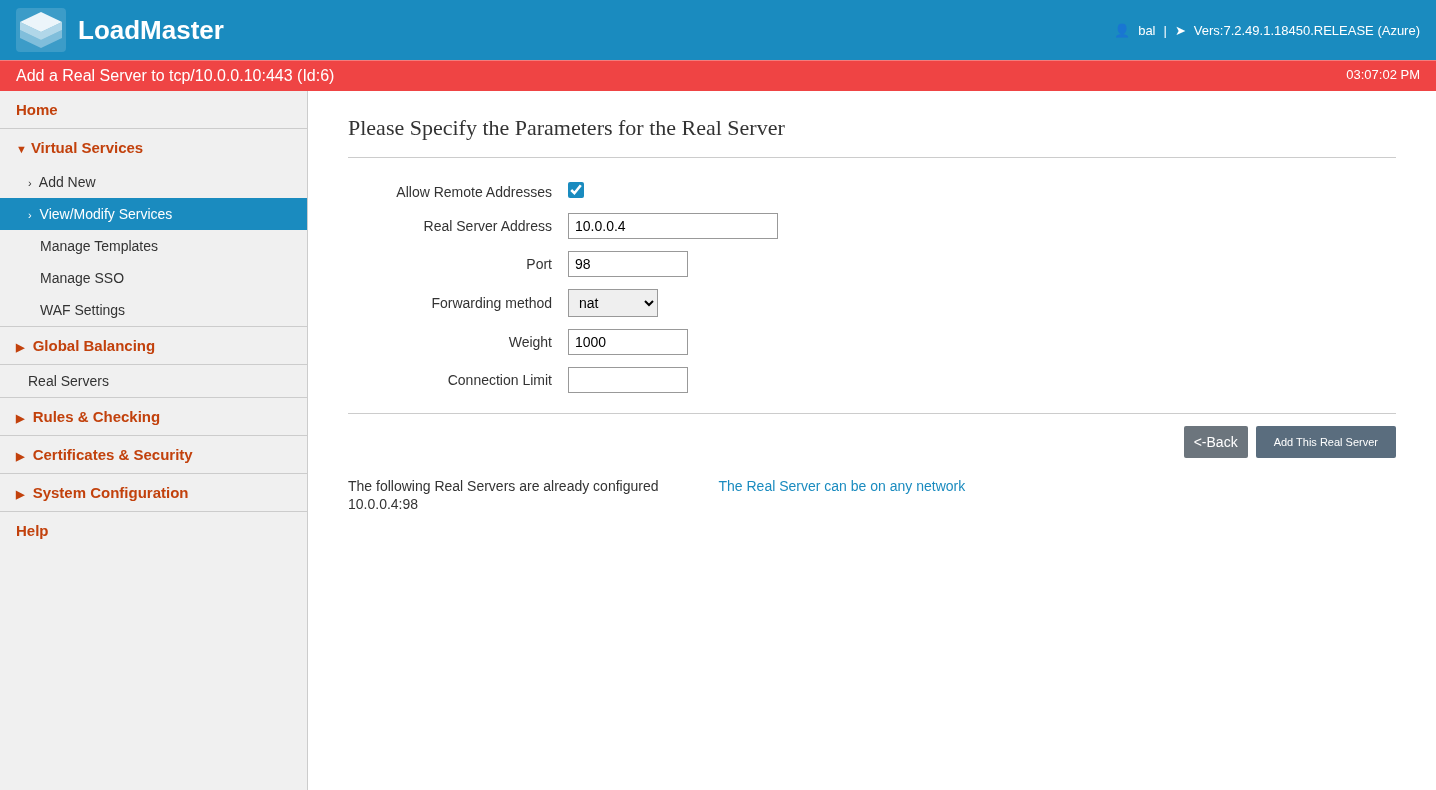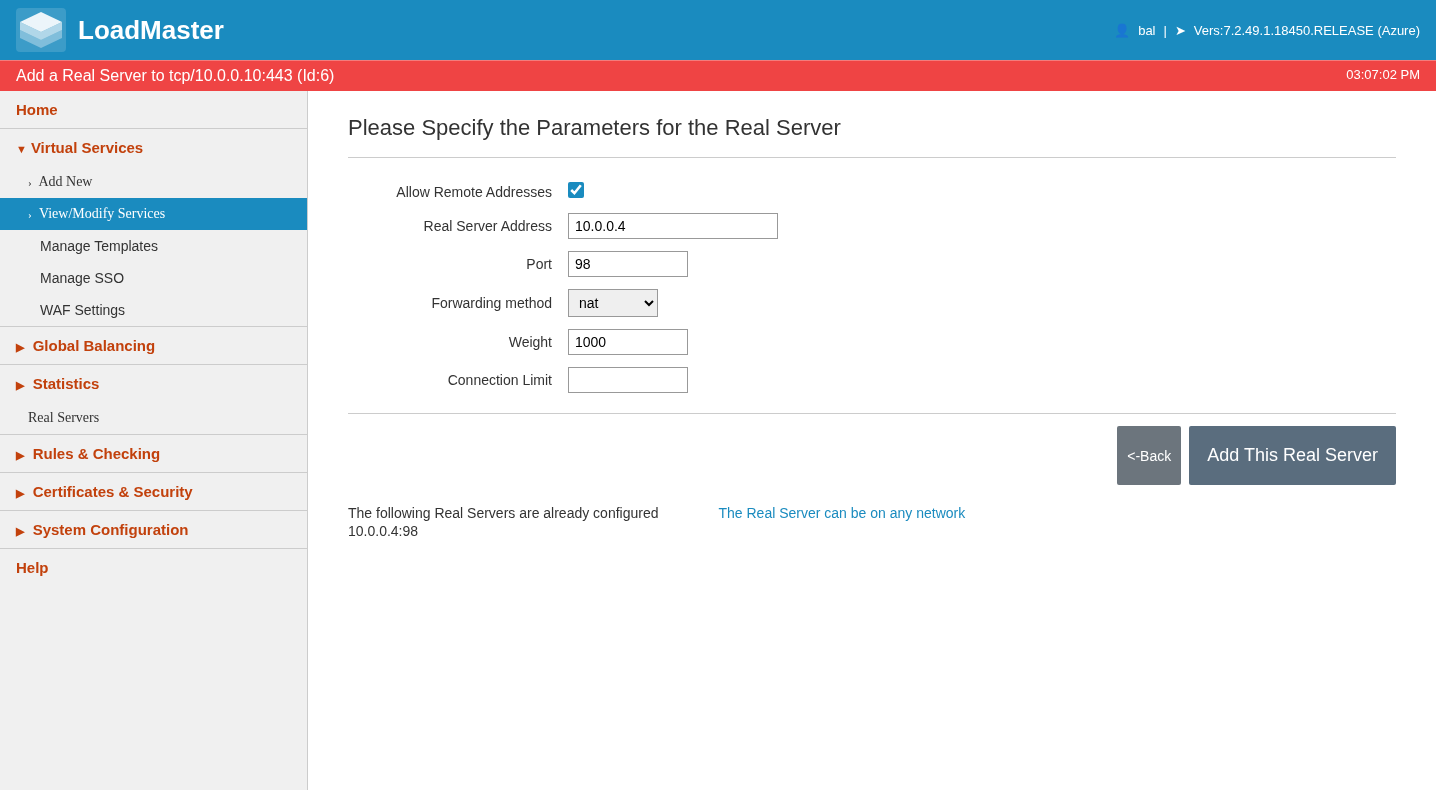--- a/index.html
+++ b/index.html
@@ -16,40 +16,40 @@
     .header-time { color: white; font-size: 13px; }
 
     
     .main-layout { display: flex; flex: 1; overflow: hidden; }
 
     
     .sidebar { width: 308px; background: #f0f0f0; border-right: 1px solid #ccc; overflow-y: auto; flex-shrink: 0; }
     .sidebar-item { padding: 8px 16px; cursor: pointer; color: #333; font-size: 14px; }
     .sidebar-item.active { background: #1a8bbf; color: white; }
     .sidebar-item.top-level { font-weight: bold; color: #c2410c; font-size: 15px; padding: 10px 16px; }
-    .sidebar-item.sub { padding-left: 28px; font-size: 14px; font-family: Liberation Serif, serif; }
+    .sidebar-item.sub { padding-left: 28px; font-size: 14px; }
     .sidebar-item.sub2 { padding-left: 40px; font-size: 14px; }
     .sidebar-divider { height: 1px; background: #ccc; margin: 0; }
     .chevron { margin-right: 4px; font-size: 11px; }
 
     
     .main-content { flex: 1; background: white; padding: 24px 40px; overflow-y: auto; }
-    .page-heading { font-size: 22px; font-weight: normal; color: #333; margin-bottom: 16px; }
+    .page-heading { font-size: 22px; font-weight: normal; color: #333; margin-bottom: 16px; font-family: Liberation Serif, serif; }
     .divider { border: none; border-top: 1px solid #ccc; margin-bottom: 24px; }
     .form-row { margin-bottom: 12px; display: flex; align-items: center; }
     .form-label { text-align: right; width: 220px; padding-right: 16px; color: #333; font-size: 14px; flex-shrink: 0; }
     .form-field { }
     .form-input { border: 1px solid #999; padding: 4px 6px; font-size: 14px; width: 210px; }
     .form-input-short { border: 1px solid #999; padding: 4px 6px; font-size: 14px; width: 120px; }
     .form-select { border: 1px solid #999; padding: 4px 6px; font-size: 14px; width: 90px; }
     .form-checkbox { width: 16px; height: 16px; accent-color: #1a8bbf; }
 
     .action-bar { display: flex; justify-content: flex-end; gap: 8px; margin-top: 20px; margin-bottom: 20px; padding-top: 12px; border-top: 1px solid #ccc; }
     .btn-back { background: #6c757d; color: white; border: none; padding: 8px 10px; font-size: 14px; cursor: pointer; border-radius: 2px; }
-    .btn-add { background: #5a6d7e; color: white; border: none; padding: 19px 18px; font-size: 18px; cursor: pointer; border-radius: 2px; }
+    .btn-add { background: #5a6d7e; color: white; border: none; padding: 8px 18px; font-size: 11px; cursor: pointer; border-radius: 2px; }
 
     .info-section { display: flex; gap: 60px; margin-top: 8px; }
     .info-block { font-size: 14px; color: #333; }
     .info-block .info-title { color: #333; margin-bottom: 2px; }
     .info-block .info-value { color: #333; }
     .info-note { color: #1a8bbf; font-size: 14px; }
   </style>
 </head>
 <body>
 
@@ -94,23 +94,20 @@
       <span class="chevron">›</span> <span>View/Modify Services</span>
     </div>
     <div class="sidebar-item sub2">Manage Templates</div>
     <div class="sidebar-item sub2">Manage SSO</div>
     <div class="sidebar-item sub2">WAF Settings</div>
     <div class="sidebar-divider"></div>
     <div class="sidebar-item top-level">
       <span class="chevron">▶</span> <span>Global Balancing</span>
     </div>
     <div class="sidebar-divider"></div>
-    <div class="sidebar-item top-level">
-      <span class="chevron">▶</span> <span>Statistics</span>
-    </div>
     <div class="sidebar-item sub">Real Servers</div>
     <div class="sidebar-divider"></div>
     <div class="sidebar-item top-level">
       <span class="chevron">▶</span> <span>Rules &amp; Checking</span>
     </div>
     <div class="sidebar-divider"></div>
     <div class="sidebar-item top-level">
       <span class="chevron">▶</span> <span>Certificates &amp; Security</span>
     </div>
     <div class="sidebar-divider"></div>

